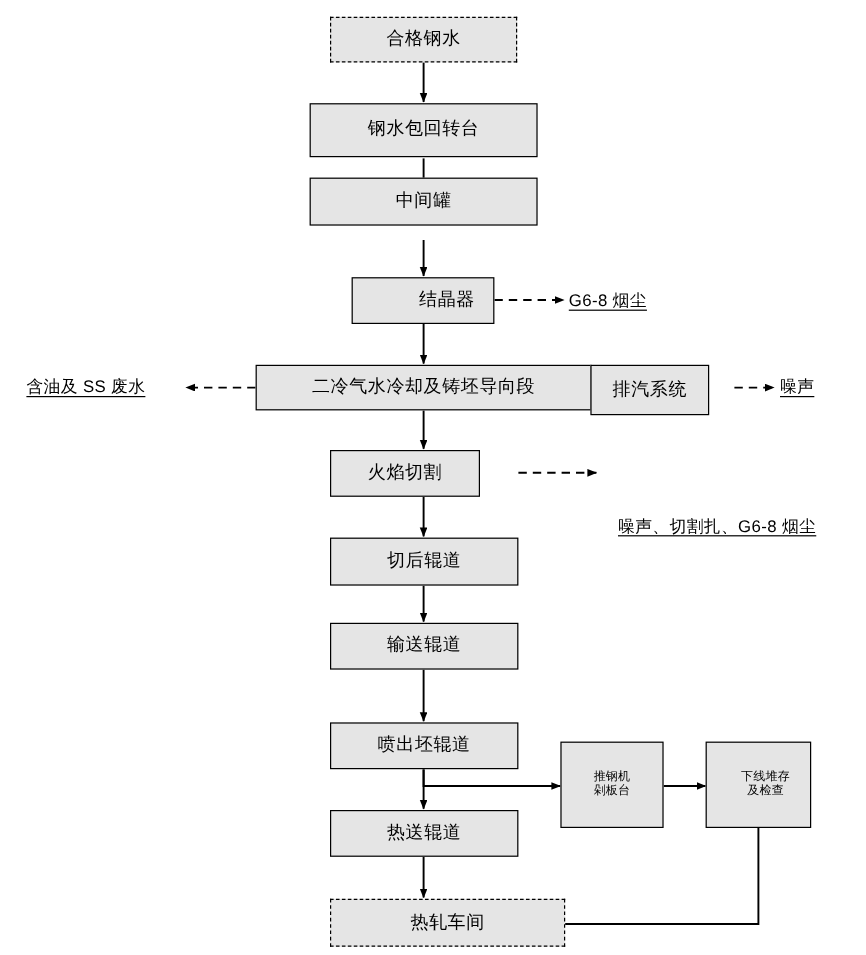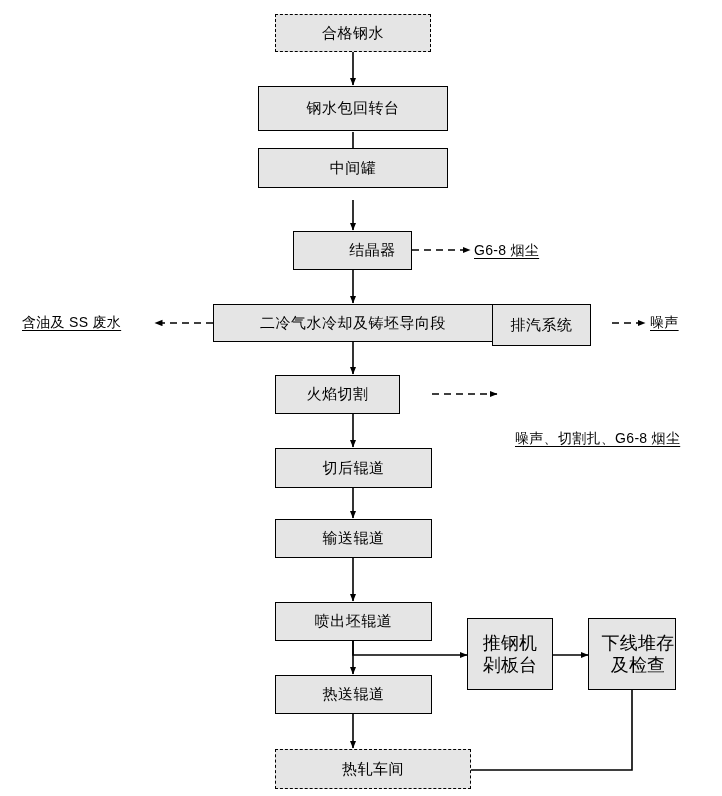--- a/index.html
+++ b/index.html
@@ -36,21 +36,21 @@
     background: #e5e5e5;
     border: 1px solid #000000;
     font-size: 15px;
     line-height: 1.25;
     letter-spacing: 0.5px;
   }
   .node.dashed {
     border: 1px dashed #000000;
   }
   .node.two-line {
-    font-size: 18px;
+    font-size: 10px;
     letter-spacing: 0.2px;
   }
   .label {
     position: absolute;
     box-sizing: border-box;
     font-size: 14px;
     line-height: 1.2;
     white-space: nowrap;
     text-decoration: underline;
     text-underline-offset: 3px;

